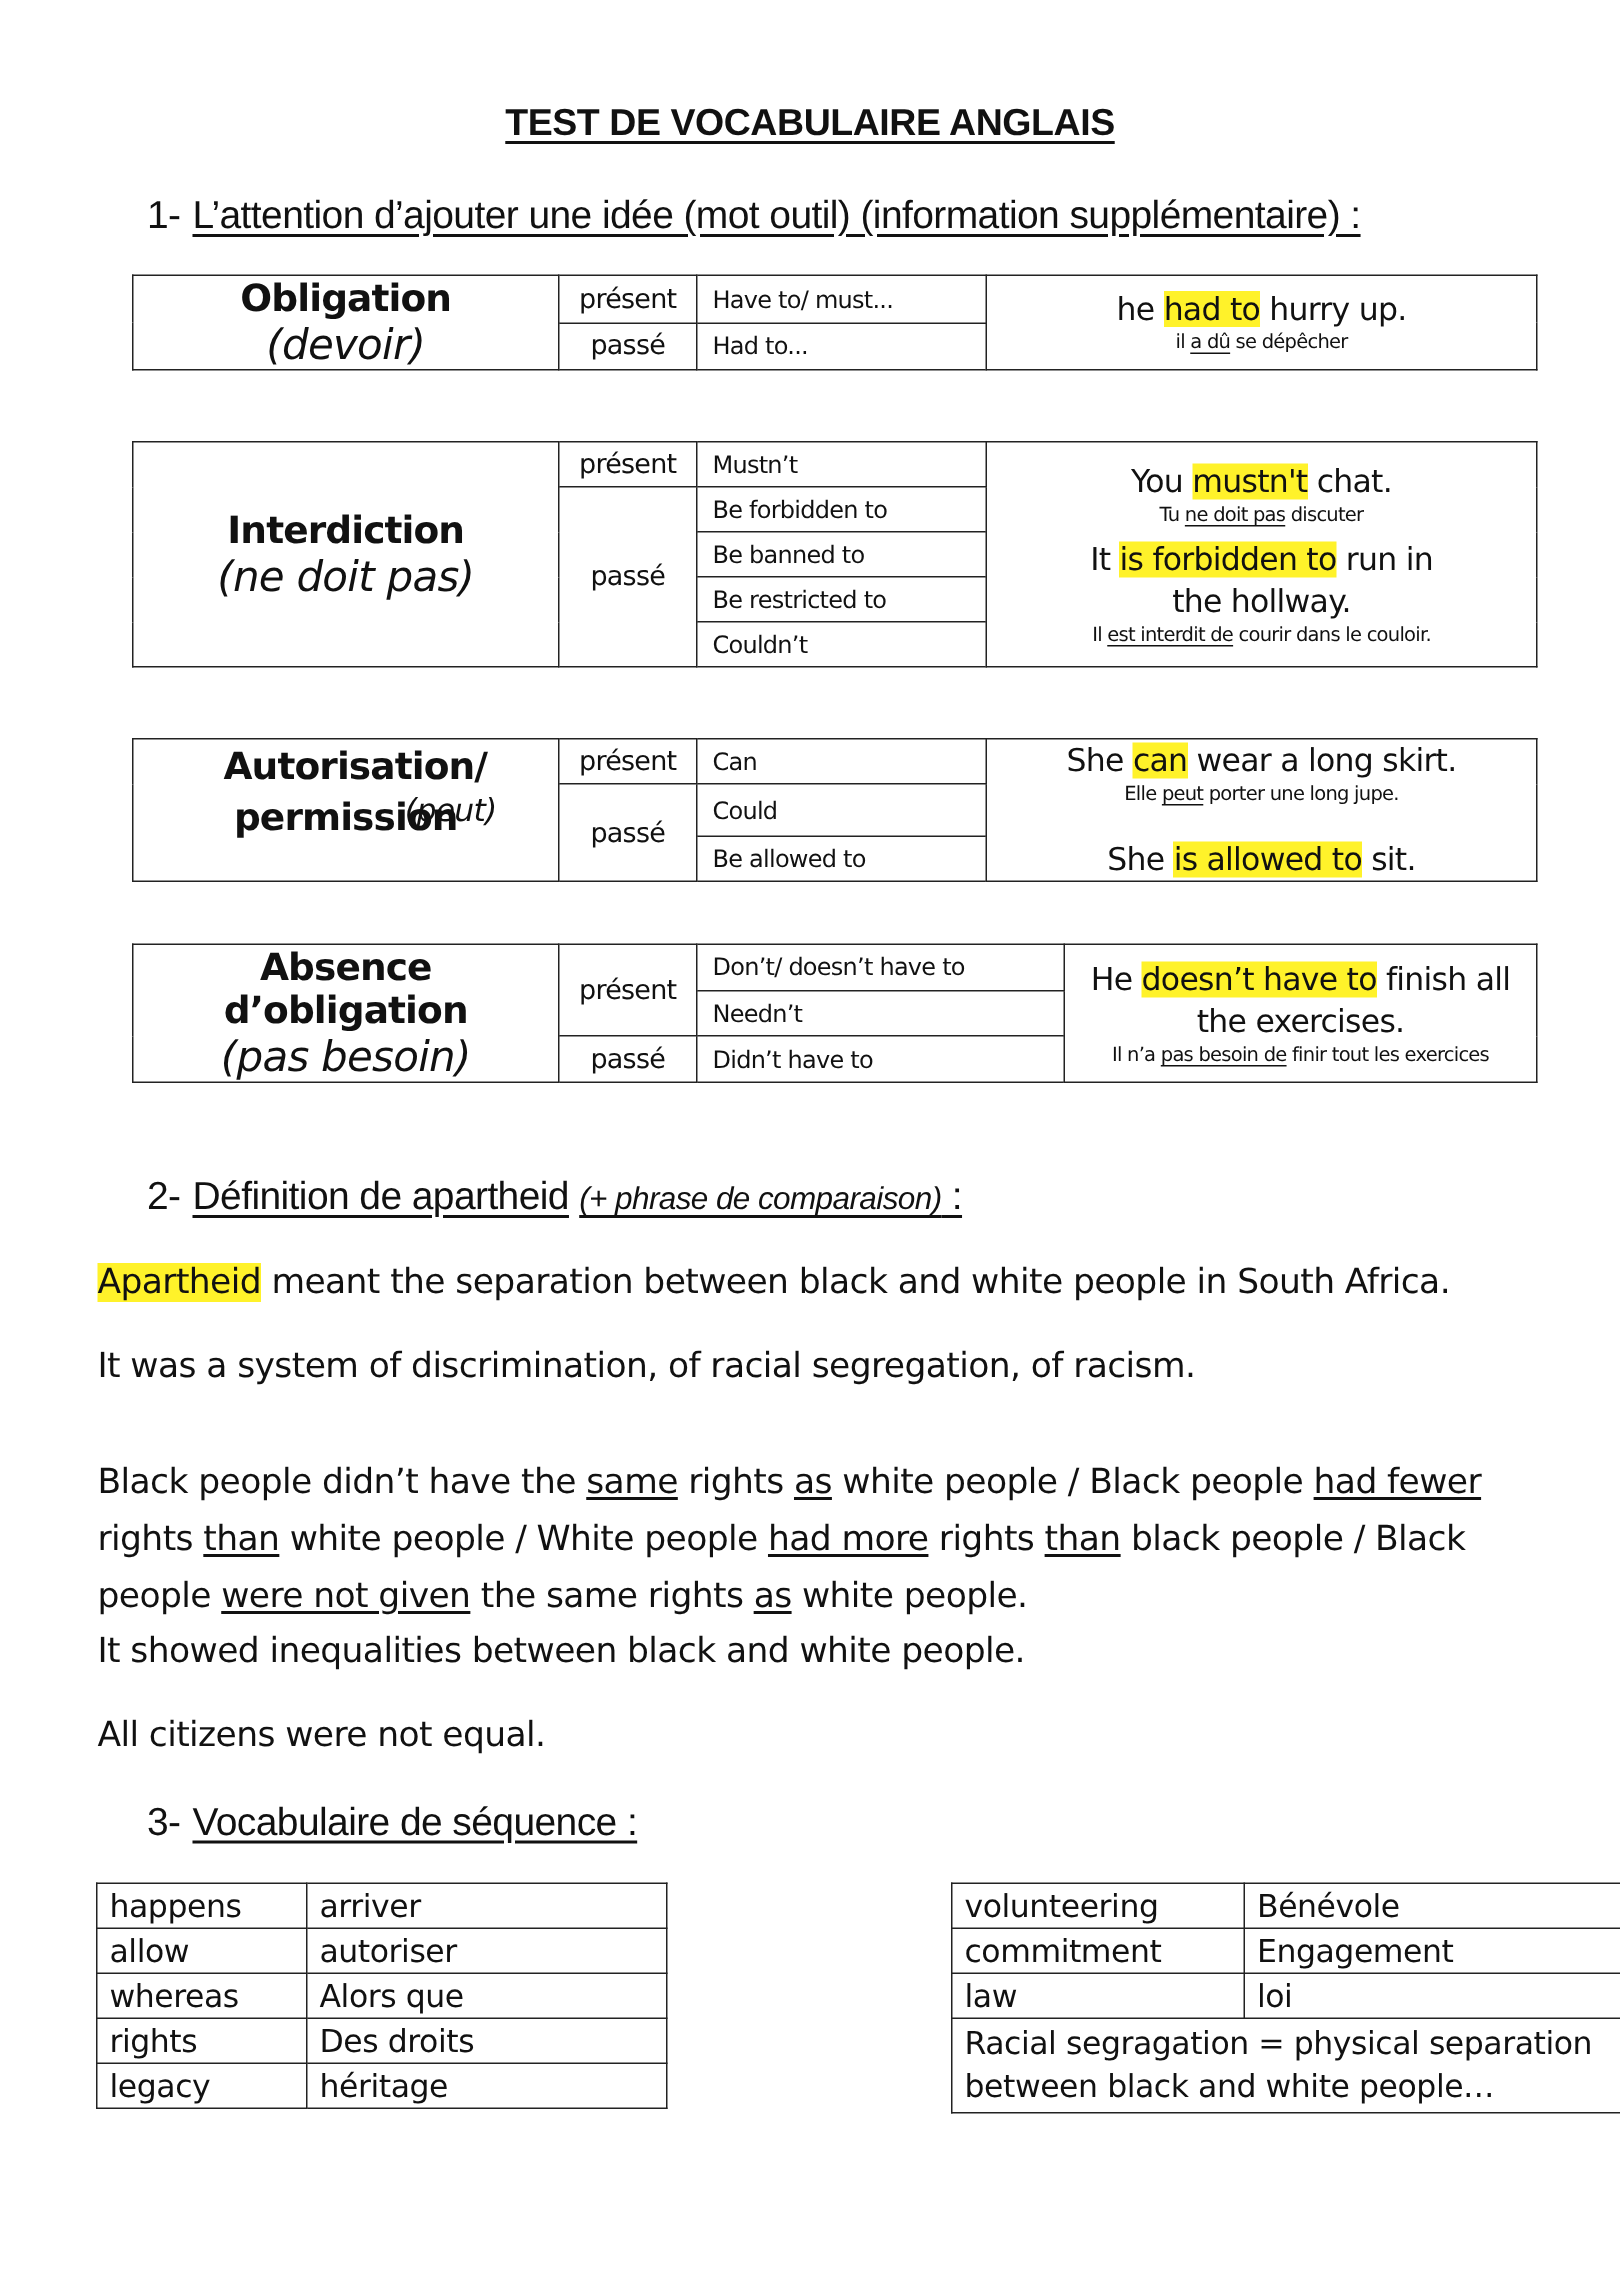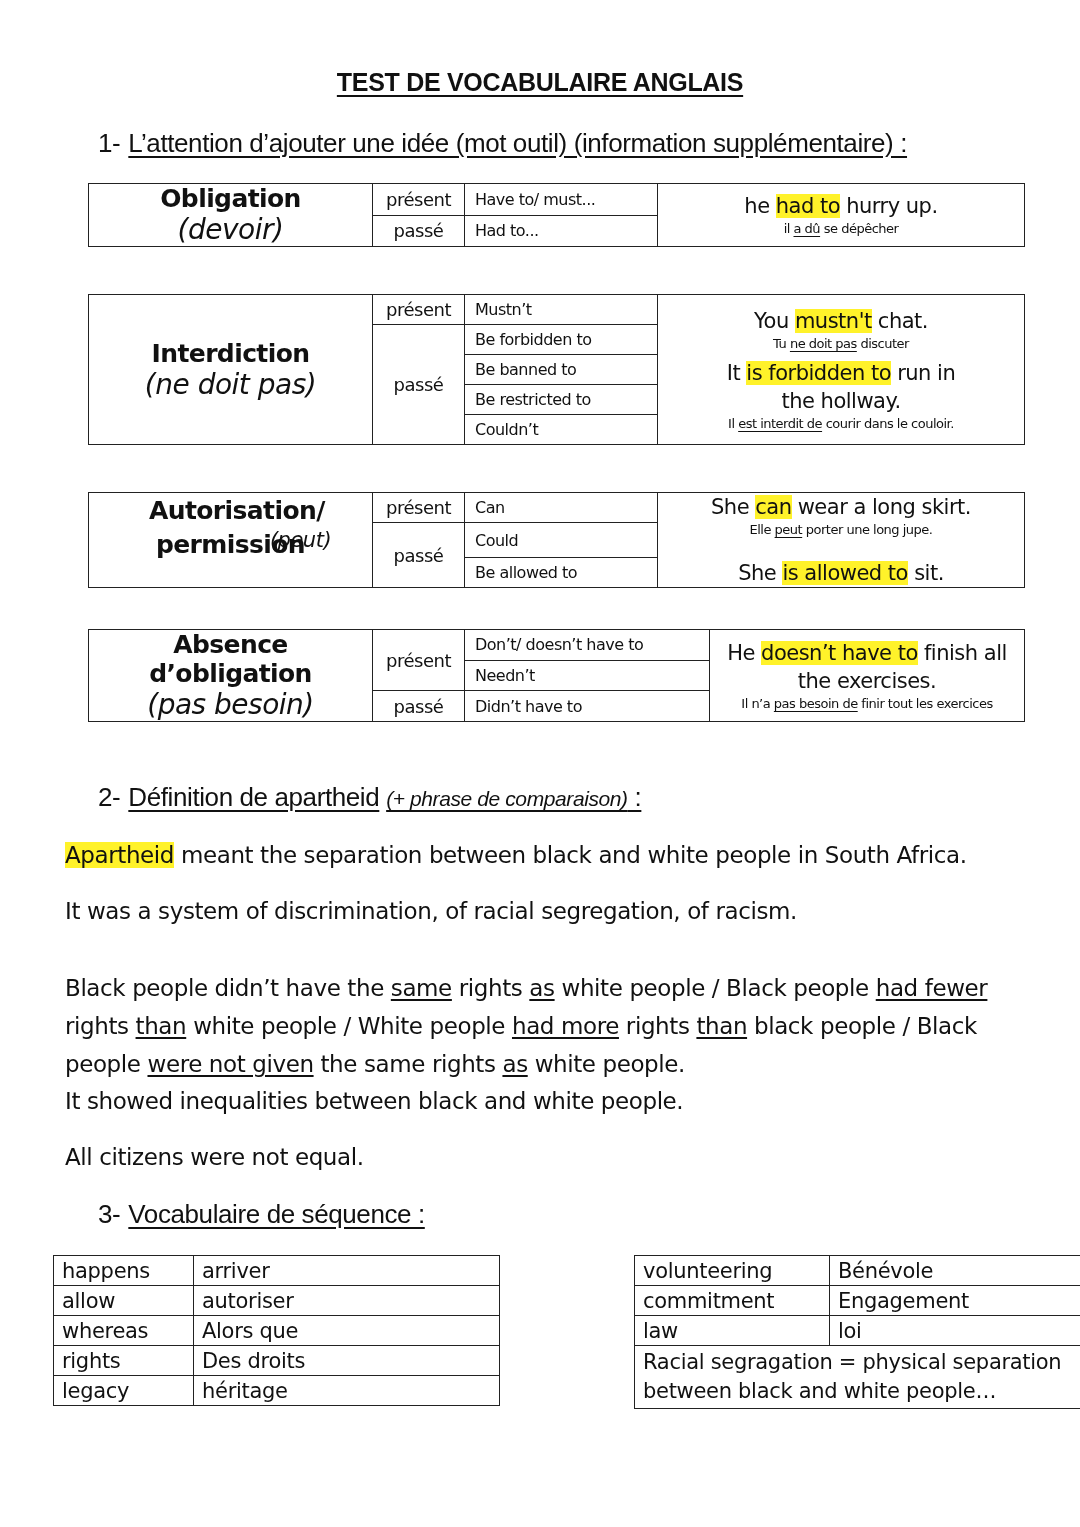--- a/index.html
+++ b/index.html
@@ -182,21 +182,21 @@
 <div class="para hand" style="top:969px;">
   <span>Black people didn’t have the </span><span class="ul">same</span><span> rights </span><span class="ul">as</span><span> white people / Black people </span><span class="ul">had fewer</span><span> rights </span><span class="ul">than</span><span> white people / White people </span><span class="ul">had more</span><span> rights </span><span class="ul">than</span><span> black people / Black people </span><span class="ul">were not given</span><span> the same rights </span><span class="ul">as</span><span> white people.</span>
 </div>
 <div class="para hand" style="top:1082px;">It showed inequalities between black and white people.</div>
 <div class="para hand" style="top:1138px;">All citizens were not equal.</div>
 
 <div class="section-h" style="left:98px; top:1199px;">
   <span class="num">3-</span><span class="u">Vocabulaire de séquence :</span>
 </div>
 
-<table class="vocab hand" style="left:53px; top:1255px; width:447px;">
+<table class="vocab hand" style="left:64px; top:1255px; width:381px;">
   <colgroup>
       <col style="width:140px">
       <col>
     </colgroup>
   <tbody>
       <tr>
         <td>happens</td>
         <td>arriver</td>
       </tr>
   <tr>

